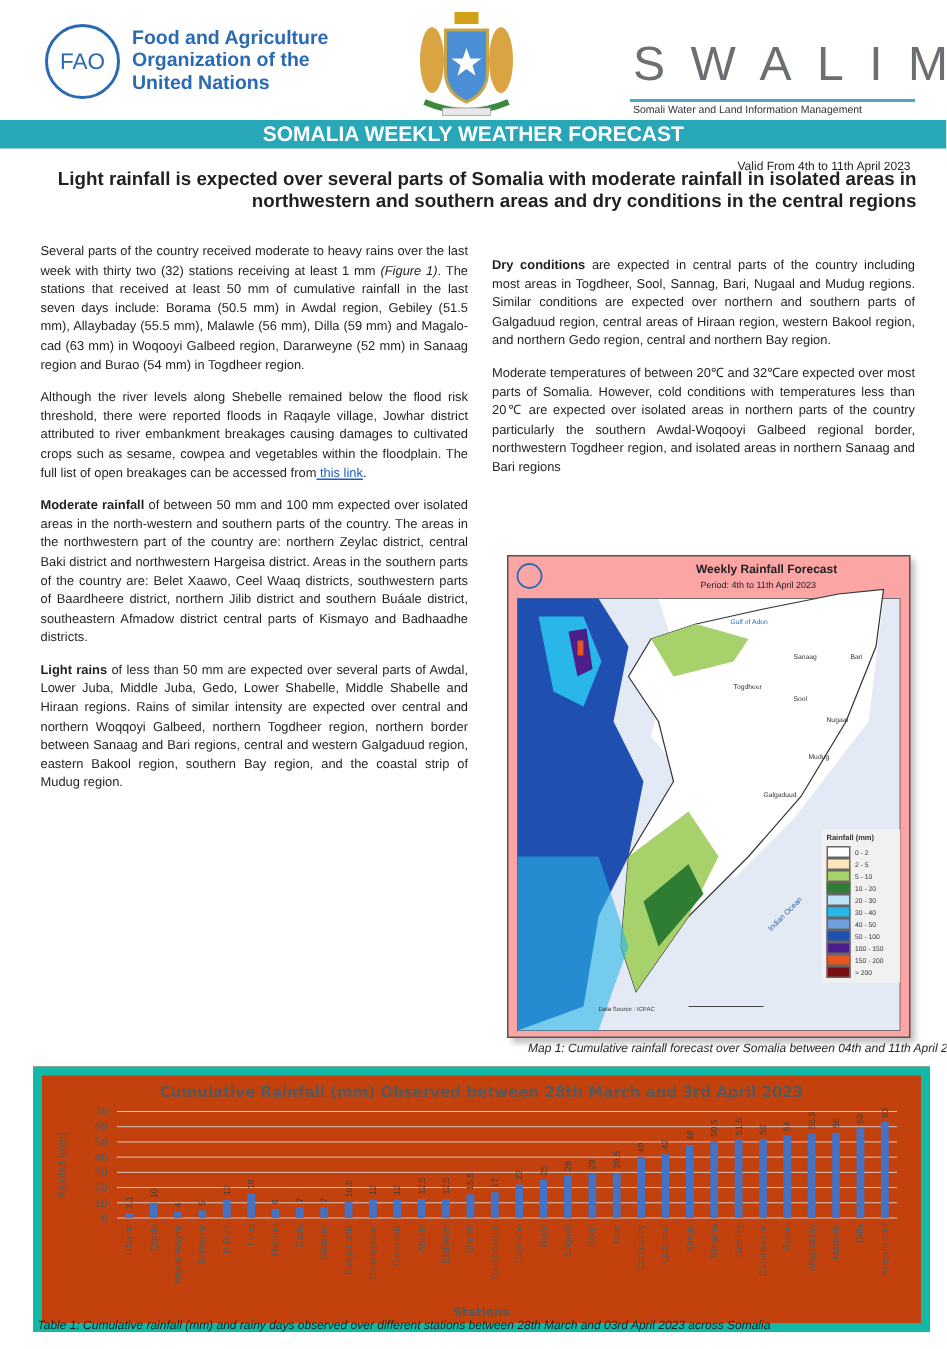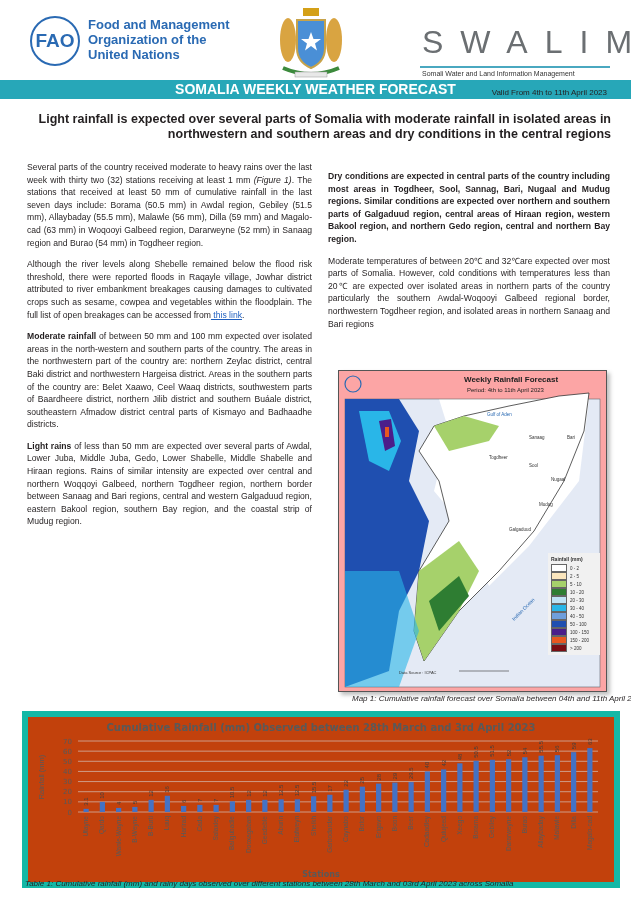--- a/index.html
+++ b/index.html
@@ -1,27 +1,27 @@
 <!DOCTYPE html>
 <html><head>
 <meta charset="utf-8">
 <style>
   html, body { margin:0; padding:0; background:#ffffff; }
   body { width:631px; height:899px; position:relative; overflow:hidden; font-family:"Liberation Sans", sans-serif; color:#231f20; }
   .abs { position:absolute; }
   
-  .fao-logo { left:30px; top:16px; width:50px; height:50px; border-radius:50%; border:2px solid #2a6ab3; box-sizing:border-box; display:flex; align-items:center; justify-content:center; color:#2a6ab3; font-weight:bold; font-size:19px;text-align:center; }
+  .fao-logo { left:30px; top:16px; width:50px; height:50px; border-radius:50%; border:2px solid #2a6ab3; box-sizing:border-box; display:flex; align-items:center; justify-content:center; color:#2a6ab3; font-weight:normal; font-size:15px;text-align:center; }
   .fao-text { left:88px; top:17px; font-size:13px; line-height:15px; font-weight:bold; color:#2a6ab3; }
   .coat { left:273px; top:6px; width:76px; height:76px; }
   .swalim { left:420px; top:20px; width:190px; height:60px; }
   .swalim-word { position:absolute; left:2px; top:4px; font-size:32px; letter-spacing:17px; color:#6b6f72; font-weight:normal; }
   .swalim-line { position:absolute; left:0; top:46px; width:190px; height:2px; background:#4aa8c0; }
   .swalim-sub { position:absolute; left:2px; top:50px; font-size:7px; color:#333; white-space:nowrap; }
   .banner { left:0; top:80px; width:631px; height:19px; background:#27a7b8; color:#ffffff; text-align:center; font-size:14px; font-weight:bold; line-height:19px; }
-  .valid { right:24px; top:88px; font-size:8px; color:#231f20; }
+  .valid { right:24px; top:106px; font-size:8px; color:#231f20; }
   .headline { left:20px; top:112px; width:591px; text-align:right; font-size:12.5px; font-weight:bold; line-height:15px; color:#231f20; }
   .sec-head { font-size:10px; font-weight:bold; color:#27a7b8; }
   .para { font-size:8.6px; line-height:12.6px; text-align:justify; color:#231f20; }
   .para a { color:#1f5fbf; text-decoration:underline; }
   
   .map { left:338px; top:370px; width:267px; height:320px; border:1px solid #555; background:#fca5a5; box-shadow:3px 3px 4px rgba(0,0,0,0.25); overflow:hidden; }
   .map-caption { left:352px; top:694px; font-size:8px; font-style:italic; color:#231f20; white-space:nowrap; }
   .legend { position:absolute; right:6px; top:182px; width:52px; background:#f1f1f1; padding:3px 3px; box-sizing:border-box; }
   .legend-title { font-size:5px; font-weight:bold; color:#333; margin-bottom:2px; }
   .legend-row { display:flex; align-items:center; height:8px; }
@@ -29,21 +29,21 @@
   .legend-lbl { font-size:4.5px; color:#333; }
   
   .chart { left:22px; top:711px; width:586px; height:165px; border:6px solid #14b8a6; background:#c2410c; }
   .chart-caption { left:25px; top:879px; font-size:8px; font-style:italic; color:#231f20; white-space:nowrap; }
 </style>
 </head>
 <body>
 
 <div class="abs fao-logo">FAO</div>
 <div class="abs fao-text">
-  <div>Food and Management</div>
+  <div>Food and Agriculture</div>
   <div>Organization of the</div>
   <div>United Nations</div>
 </div>
 <svg class="abs coat" viewBox="0 0 76 76">
   <rect x="30" y="2" width="16" height="8" fill="#d4a017"></rect>
   <path d="M24 14 H52 V42 Q52 56 38 62 Q24 56 24 42 Z" fill="#4a8fd6" stroke="#c7a34a" stroke-width="2"></path>
   <polygon points="38,26 40.5,33 48,33 42,37.5 44,44.5 38,40 32,44.5 34,37.5 28,33 35.5,33" fill="#ffffff"></polygon>
   <ellipse cx="15" cy="34" rx="8" ry="22" fill="#d9a441"></ellipse>
   <ellipse cx="61" cy="34" rx="8" ry="22" fill="#d9a441"></ellipse>
   <path d="M10 62 Q38 74 66 62" stroke="#3c8a3c" stroke-width="4" fill="none"></path>
@@ -59,21 +59,21 @@
 <div class="abs headline">Light rainfall is expected over several parts of Somalia with moderate rainfall in isolated areas in northwestern and southern areas and dry conditions in the central regions</div>
 
 <div class="abs" style="left:27px; top:151px; width:285px;">
   <p class="para" style="margin:10px 0 0 0;"><span>Several parts of the country received moderate to heavy rains over the last week with thirty two (32) stations receiving at least 1 mm </span><i>(Figure 1)</i><span>. The stations that received at least 50 mm of cumulative rainfall in the last seven days include: Borama (50.5 mm) in Awdal region, Gebiley (51.5 mm), Allaybaday (55.5 mm), Malawle (56 mm), Dilla (59 mm) and Magalo-cad (63 mm) in Woqooyi Galbeed region, Dararweyne (52 mm) in Sanaag region and Burao (54 mm) in Togdheer region.</span></p>
   <p class="para" style="margin:9px 0 0 0;"><span>Although the river levels along Shebelle remained below the flood risk threshold, there were reported floods in Raqayle village, Jowhar district attributed to river embankment breakages causing damages to cultivated crops such as sesame, cowpea and vegetables within the floodplain. The full list of open breakages can be accessed from</span><a href="#"> this link</a><span>.</span></p>
   <p class="para" style="margin:9px 0 0 0;"><b>Moderate rainfall</b><span> of between 50 mm and 100 mm expected over isolated areas in the north-western and southern parts of the country. The areas in the northwestern part of the country are: northern Zeylac district, central Baki district and northwestern Hargeisa district. Areas in the southern parts of the country are: Belet Xaawo, Ceel Waaq districts, southwestern parts of Baardheere district, northern Jilib district and southern Buáale district, southeastern Afmadow district central parts of Kismayo and Badhaadhe districts.</span></p>
   <p class="para" style="margin:9px 0 0 0;"><b>Light rains</b><span> of less than 50 mm are expected over several parts of Awdal, Lower Juba, Middle Juba, Gedo, Lower Shabelle, Middle Shabelle and Hiraan regions. Rains of similar intensity are expected over central and northern Woqqoyi Galbeed, northern Togdheer region, northern border between Sanaag and Bari regions, central and western Galgaduud region, eastern Bakool region, southern Bay region, and the coastal strip of Mudug region.</span></p>
 </div>
 
 <div class="abs" style="left:328px; top:170px; width:282px;">
-  <p class="para" style="margin:0;font-weight:bold;"><b>Dry conditions</b><span> are expected in central parts of the country including most areas in Togdheer, Sool, Sannag, Bari, Nugaal and Mudug regions. Similar conditions are expected over northern and southern parts of Galgaduud region, central areas of Hiraan region, western Bakool region, and northern Gedo region, central and northern Bay region.</span></p>
+  <p class="para" style="margin:0;"><b>Dry conditions</b><span> are expected in central parts of the country including most areas in Togdheer, Sool, Sannag, Bari, Nugaal and Mudug regions. Similar conditions are expected over northern and southern parts of Galgaduud region, central areas of Hiraan region, western Bakool region, and northern Gedo region, central and northern Bay region.</span></p>
   <p class="para" style="margin:9px 0 0 0;">Moderate temperatures of between 20℃ and 32℃are expected over most parts of Somalia. However, cold conditions with temperatures less than 20℃ are expected over isolated areas in northern parts of the country particularly the southern Awdal-Woqooyi Galbeed regional border, northwestern Togdheer region, and isolated areas in northern Sanaag and Bari regions</p>
 </div>
 
 <div class="abs map">
   <svg width="267" height="320" viewBox="0 0 267 320" style="position:absolute;left:0;top:0;">
     <circle cx="14" cy="13" r="8" fill="none" stroke="#2a6ab3" stroke-width="1.2"></circle>
     <rect x="6" y="28" width="255" height="288" fill="#ffffff" stroke="#666" stroke-width="0.6"></rect>
     <path d="M6 28 H100 L110 60 L95 120 L120 150 L150 215 L190 175 L240 110 L250 28 H261 V316 H6 Z" fill="#1f4fb0" opacity="0.12"></path>
     <path d="M6 28 L60 28 L80 60 L70 110 L90 150 L80 200 L60 240 L50 300 L6 316 Z" fill="#1f4fb0"></path>
     <path d="M20 40 L50 40 L62 70 L50 100 L30 90 Z" fill="#29b6e8"></path>

